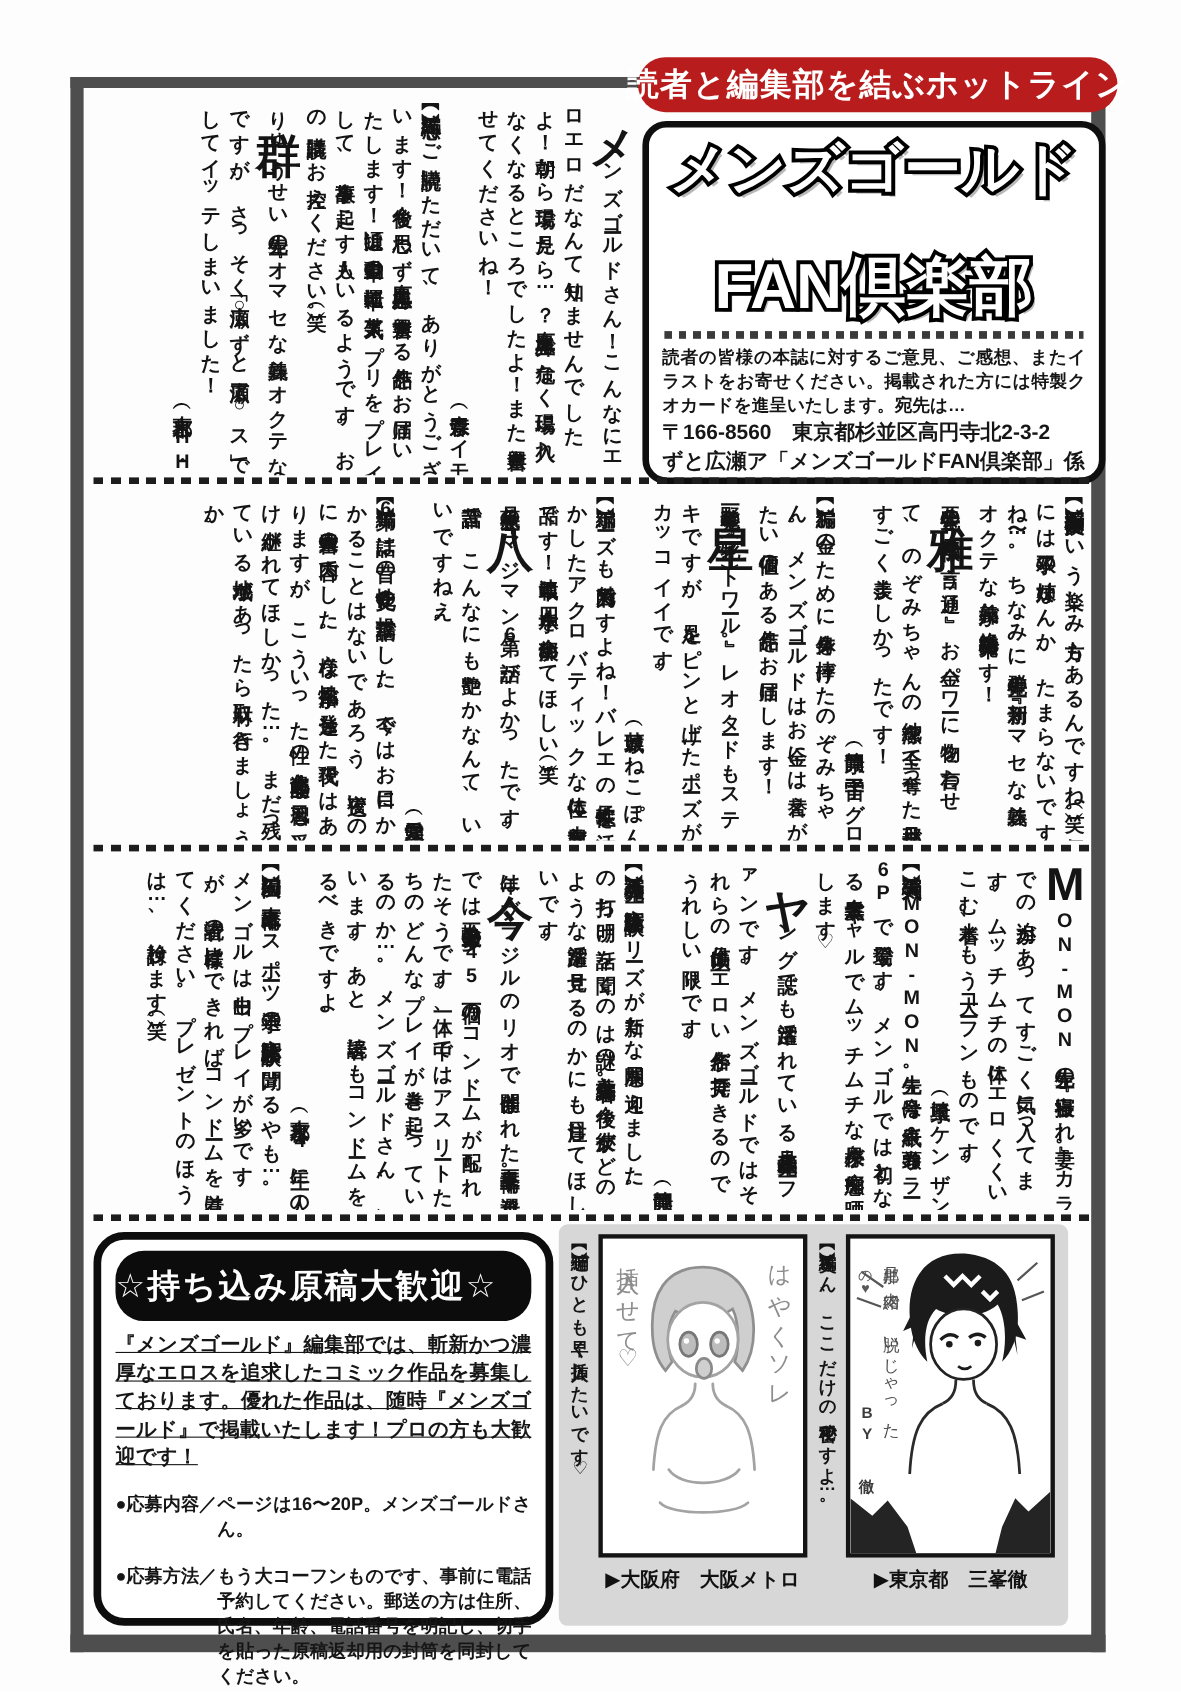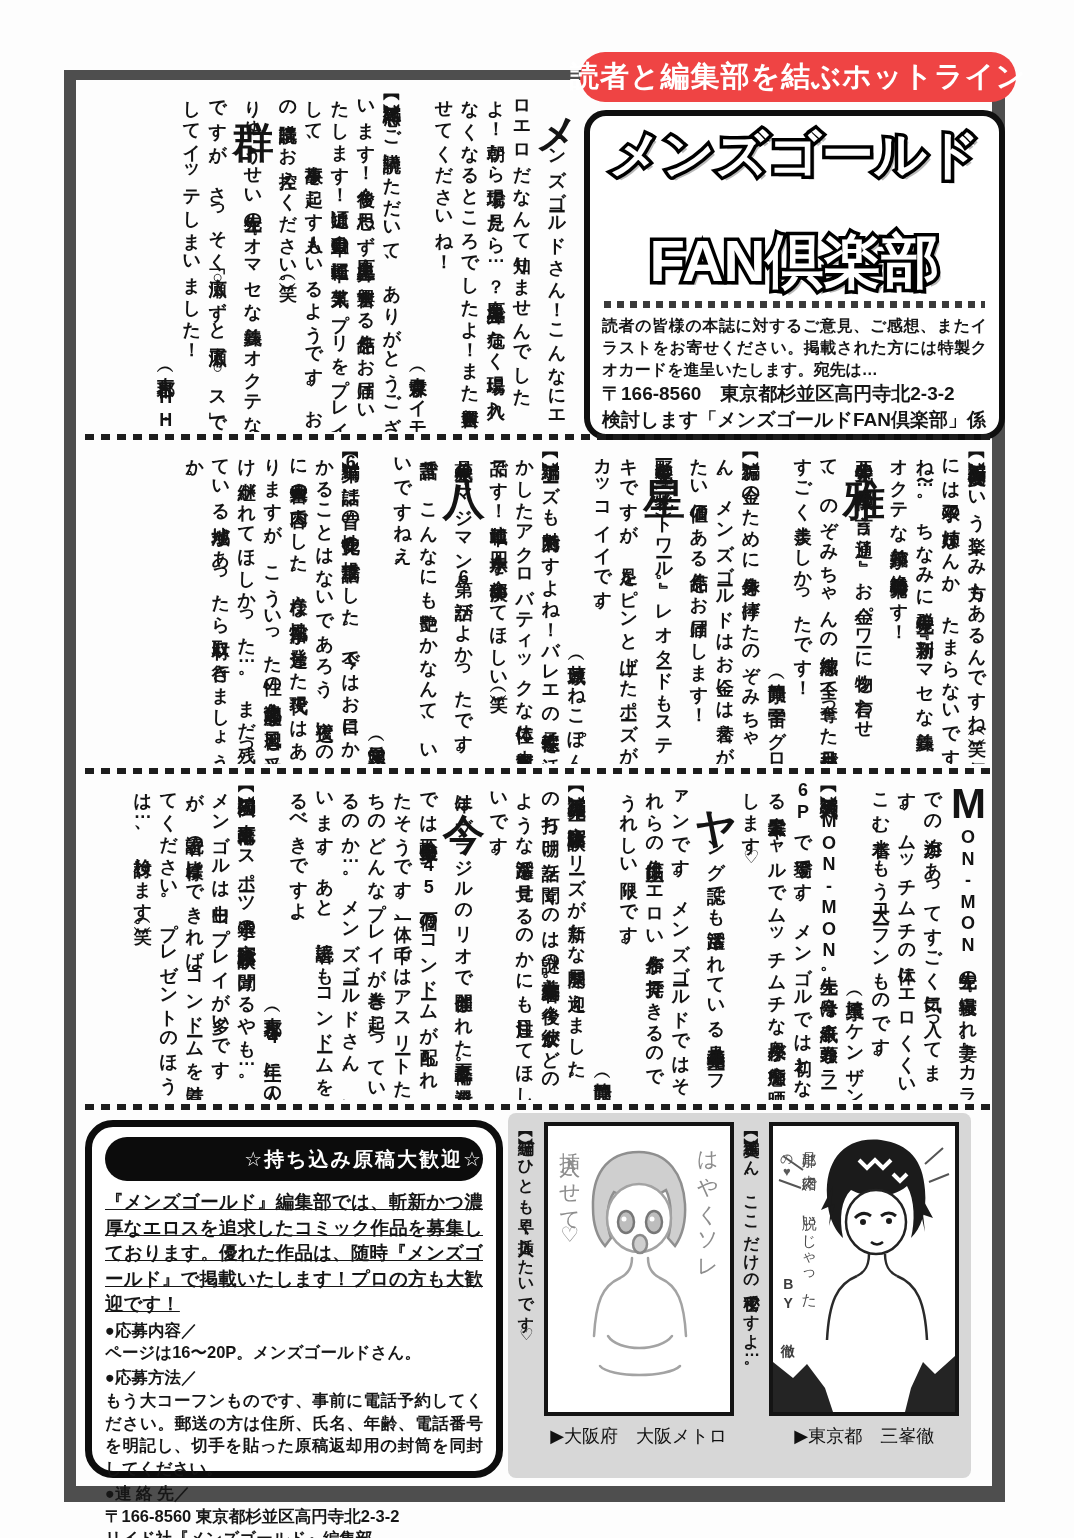--- a/index.html
+++ b/index.html
@@ -10,21 +10,21 @@
   }
   
   .bar{position:absolute;background:#4e4e4e;}
   #bar-top{left:64px;top:70px;width:524px;height:10px;}
   #bar-left{left:64px;top:70px;width:12px;height:1432px;}
   #bar-right{left:992px;top:86px;width:13px;height:1416px;}
   #bar-bottom{left:64px;top:1486px;width:941px;height:16px;}
   
   #banner{
     position:absolute;left:580px;top:52px;width:436px;height:50px;
-    background:#ef4444;border-radius:26px;
+    background:#b91c1c;border-radius:26px;
     display:flex;align-items:center;justify-content:center;
     color:#fff;font-size:29px;font-weight:700;letter-spacing:1px;white-space:nowrap;
   }
   
   #title-box{
     position:absolute;left:584px;top:110px;width:421px;height:330px;
     box-sizing:border-box;border:6px solid #0f0f0f;border-radius:22px;
     background:#fff;padding:8px 12px 12px 12px;
   }
   .stroke-title{
@@ -58,26 +58,26 @@
     background:repeating-linear-gradient(90deg,#1d1d1d 0 9px,transparent 9px 16px);
   }
   #dash1{top:434px;}#dash2{top:768px;}#dash3{top:1104px;}
   
   #submit-box{
     position:absolute;left:85px;top:1120px;width:418px;height:358px;
     box-sizing:border-box;border:7px solid #0d0d0d;border-radius:28px;
     background:#fff;padding:10px 13px 8px 13px;
   }
   #submit-pill{
-    background:#0c0c0c;color:#fff;border-radius:26px;height:44px;
-    display:flex;align-items:center;justify-content:flex-end;
-    font-size:20px;font-weight:900;letter-spacing:2px;white-space:nowrap;
+    background:#0c0c0c;color:#fff;border-radius:26px;height:64px;
+    display:flex;align-items:center;justify-content:flex-start;
+    font-size:30px;font-weight:900;letter-spacing:2px;white-space:nowrap;
   }
   #submit-body{font-size:18.5px;font-weight:700;line-height:1.38;margin-top:8px;text-align:justify;text-decoration:underline;}
-  .bullet-item{display:flex;font-size:16.5px;font-weight:700;line-height:1.38;margin-top:2px;flex-direction:column;}
+  .bullet-item{display:flex;font-size:16.5px;font-weight:700;line-height:1.38;margin-top:20px;}
   .bullet-label{white-space:nowrap;}
   .bullet-text{text-align:justify;}
   .contact-lines{font-size:16.5px;font-weight:700;line-height:1.38;}
   .contact-strong{font-weight:900;}
   
   #gallery{
     position:absolute;left:508px;top:1113px;width:463px;height:365px;
     box-sizing:border-box;background:#d7d7d7;border-radius:8px;
     display:flex;padding:9px 5px 6px 7px;
   }
@@ -95,21 +95,21 @@
   .art-box svg{position:absolute;left:0;top:0;}
   .hw{
     position:absolute;writing-mode:vertical-rl;text-orientation:upright;
     font-weight:400;letter-spacing:3px;
   }
   .hw-1r{right:8px;top:10px;font-size:21px;color:#8d8d8d;}
   .hw-1l{left:8px;top:10px;font-size:21px;color:#8d8d8d;}
   .hw-2a{left:26px;top:14px;font-size:15px;color:#4c4c4c;letter-spacing:2px;height:200px;}
   .hw-2b{left:4px;top:20px;font-size:13px;color:#5a5a5a;}
   .hw-2c{left:6px;top:150px;font-size:14px;color:#3c3c3c;font-weight:700;}
-  .g-caption{font-size:18px;font-weight:400;margin-top:8px;white-space:nowrap;color:#111;}
+  .g-caption{font-size:18px;font-weight:700;margin-top:8px;white-space:nowrap;color:#111;}
 </style>
 </head>
 <body>
 
 <div id="page">
 
   <div class="bar" id="bar-top"></div>
   <div class="bar" id="bar-left"></div>
   <div class="bar" id="bar-right"></div>
   <div class="bar" id="bar-bottom"></div>
@@ -117,21 +117,21 @@
   <div id="banner">
     <span>読者と編集部を結ぶホットライン</span>
   </div>
 
   <div id="title-box">
     <div class="stroke-title" id="title-line1">メンズゴールド</div>
     <div class="stroke-title" id="title-line2">FAN倶楽部</div>
     <div class="dotted-rule"></div>
     <div id="title-desc">読者の皆様の本誌に対するご意見、ご感想、またイラストをお寄せください。掲載された方には特製クオカードを進呈いたします。宛先は…</div>
     <div class="addr-line">〒166-8560　東京都杉並区高円寺北2-3-2</div>
-    <div class="addr-line">検討します「メンズゴールドFAN倶楽部」係</div>
+    <div class="addr-line">ずと広瀬ア「メンズゴールドFAN倶楽部」係</div>
   </div>
 
   <div class="vrow" id="row1">
     <p class="seg"><span class="lead">メ</span><span>ンズゴールドさん！こんなにエロエロだなんて知りませんでしたよ！朝から現場で見たら…？血圧急上昇で危なく現場に入れなくなるところでしたよ！また興奮させてくださいね！</span></p>
     <p class="seg sig">（青森県　イモ）</p>
     <p class="seg">【編】熱心にご購読いただいて、ありがとうございます！今後も思わず血圧急上昇に興奮する作品をお届けいたします！近頃は自動車の運転中に某人気アプリをプレイして、事故を起こす人もいるようです。お仕事中の購読はお控えください（笑）。</p>
     <p class="seg"><span class="lead">群</span><span>りゅうせい先生の『オマセな義妹 オクテな義姉』ですが、さっそく「広瀬○ずと広瀬ア○ス」で脳内変換してイッテしまいました！</span></p>
     <p class="seg sig">（東京都　H・H）</p>
   </div>
 

